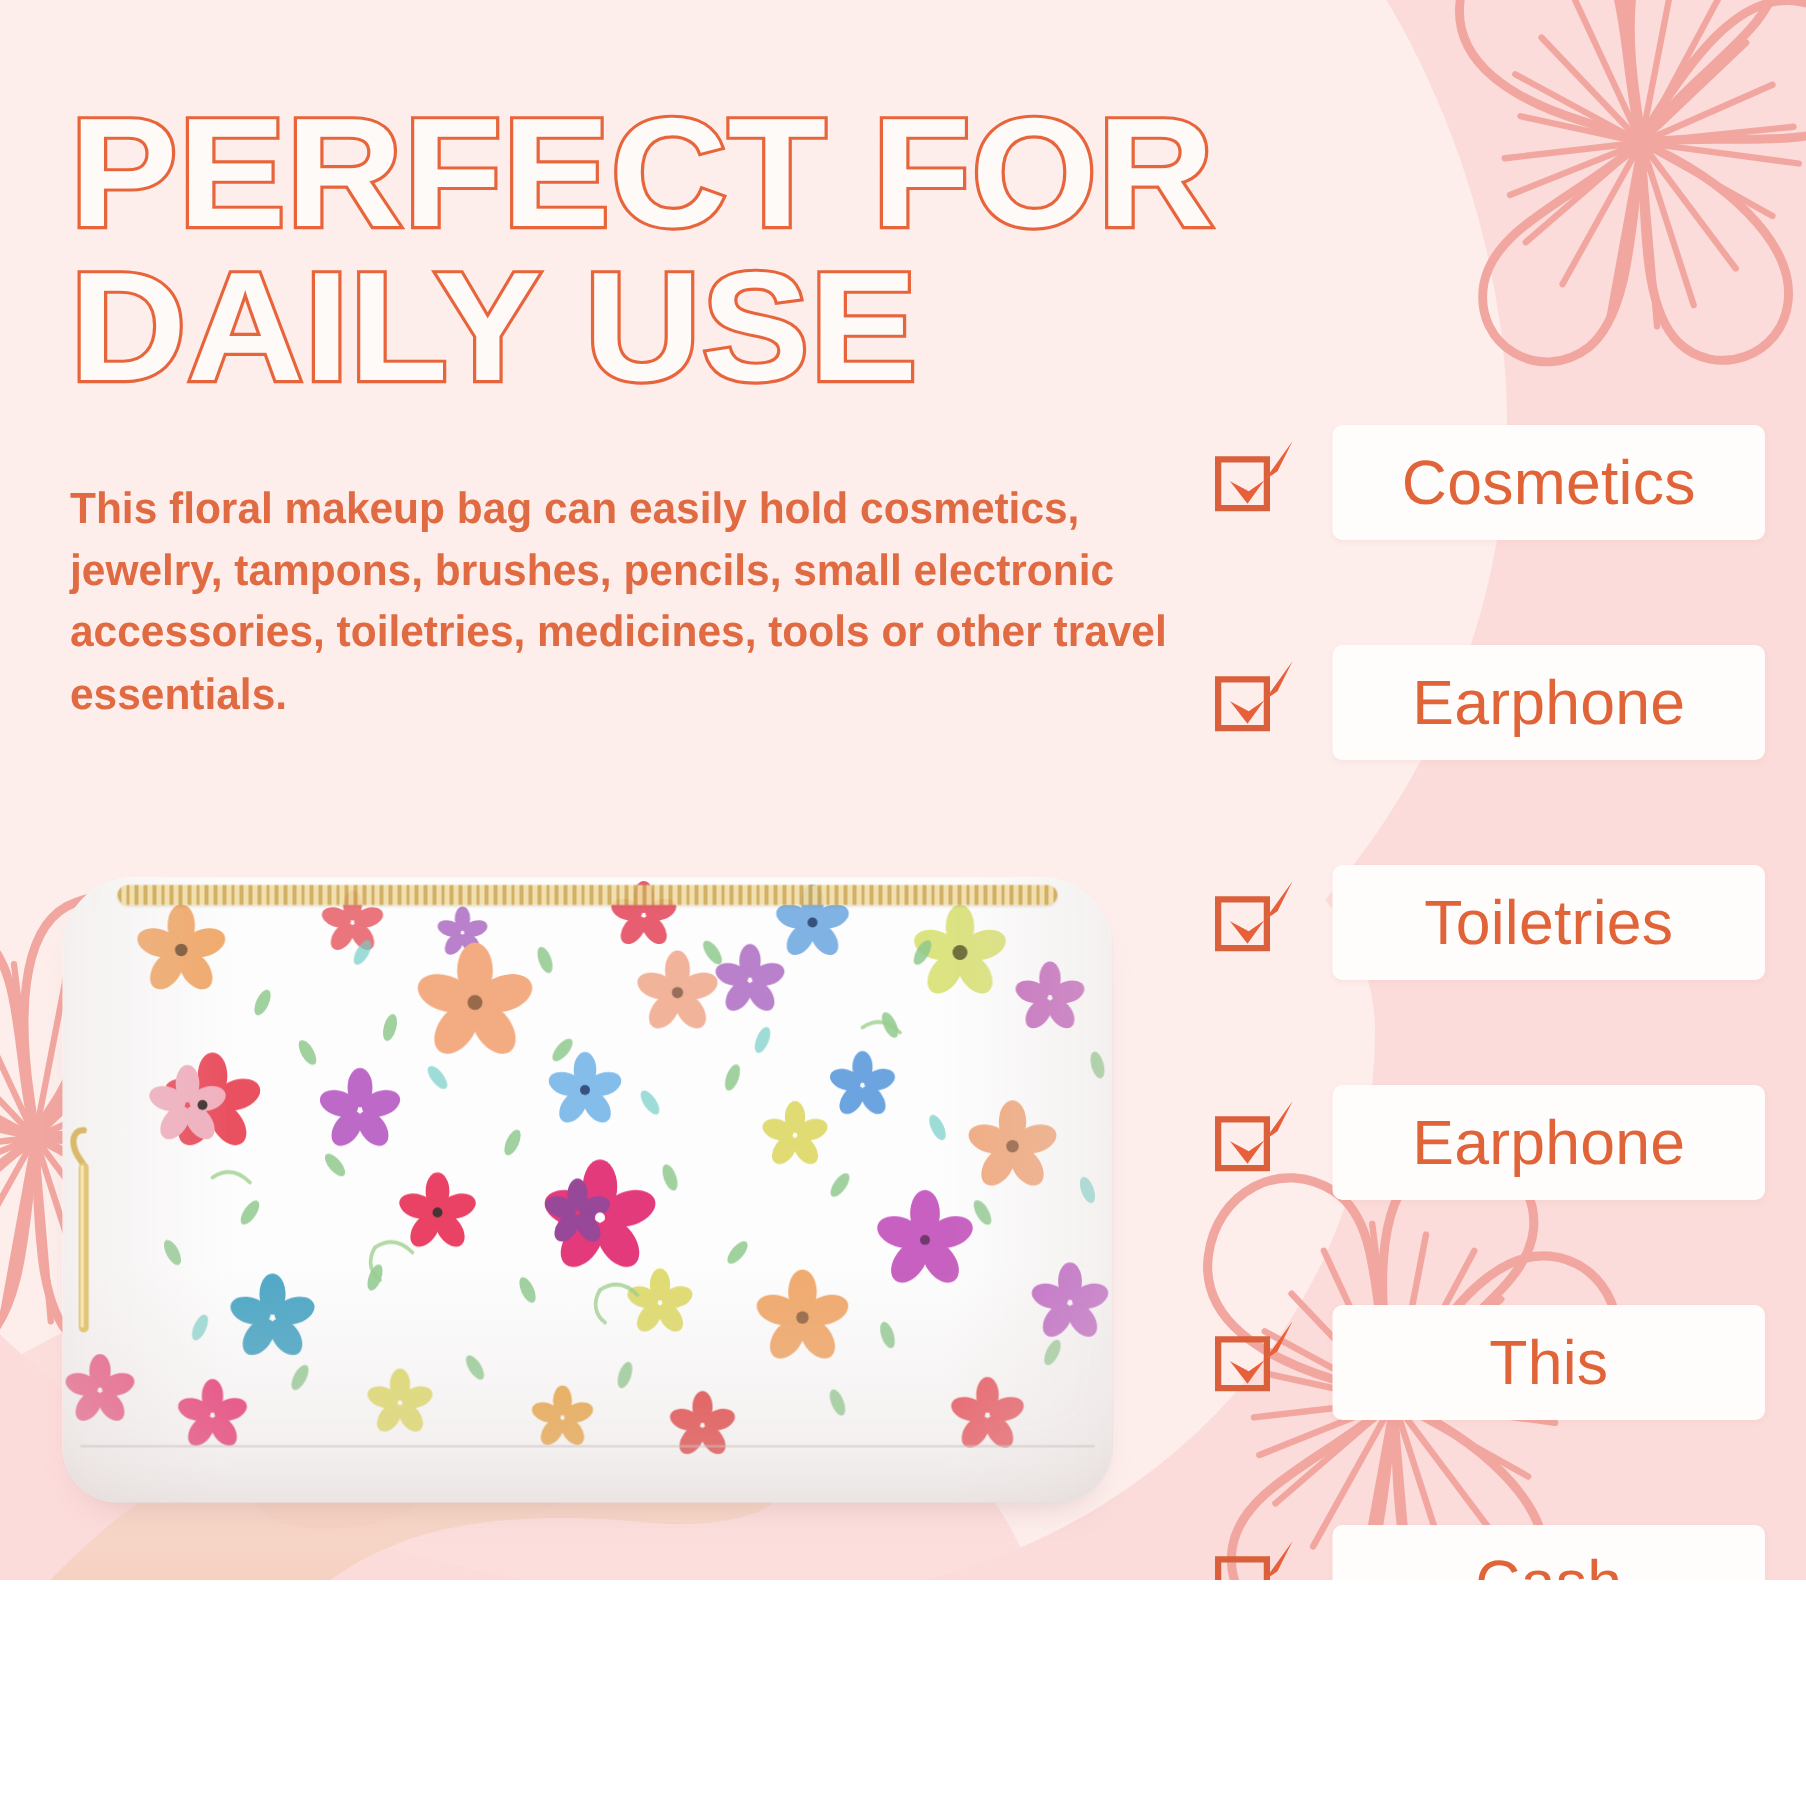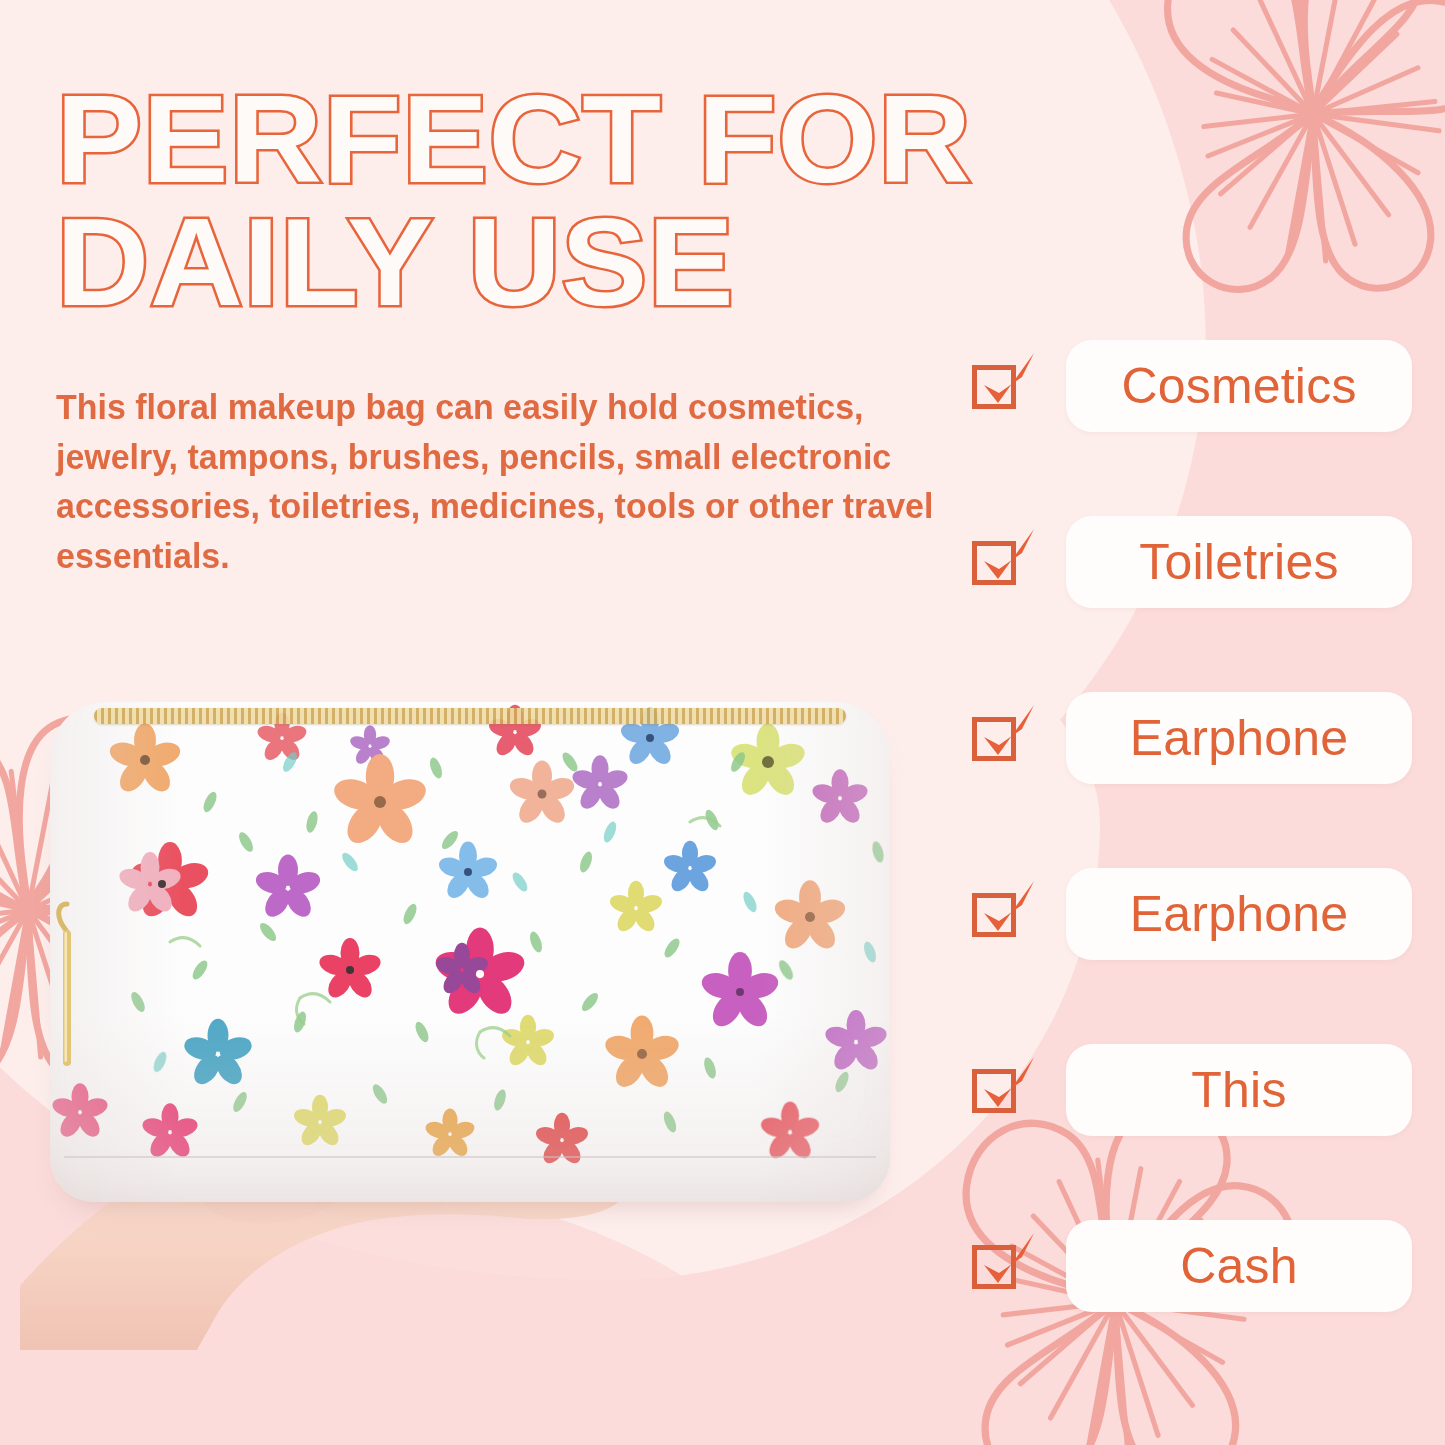--- a/index.html
+++ b/index.html
@@ -3,21 +3,21 @@
 <meta charset="utf-8">
 <style>
   html, body {
     margin: 0;
     padding: 0;
     background: #ffffff;
   }
   #poster {
     position: relative;
     width: 1445px;
-    height: 1445px;
+    height: 1264px;
     overflow: hidden;
     background: #701a75;
     font-family: "Liberation Sans", sans-serif;
   }
 
   
   .bg-base {
     position: absolute;
     inset: 0;
     background: #fbdcda;
@@ -138,21 +138,21 @@
     top: 0;
     width: 66px;
     height: 62px;
     overflow: visible;
   }
   .pill {
     flex: 1 1 auto;
     margin-left: 28px;
     height: 92px;
     background: #fffdfc;
-    border-radius: 26px;
+    border-radius: 8px;
     display: flex;
     align-items: center;
     justify-content: center;
     color: #e06438;
     font-size: 50px;
     font-weight: 400;
     letter-spacing: 0.2px;
     box-shadow: 0 2px 5px rgba(190,120,100,.07);
   }
 
@@ -353,33 +353,33 @@
     </div>
 
     <div class="check-row">
       <div class="checkbox">
         <div class="box"></div>
         <svg viewBox="0 0 66 62">
           <path d="M12 30 L26 48 L62 -2 L50 22 L27 38 Z" fill="#e8603a"></path>
         </svg>
       </div>
       <div class="pill">
-        <span>Toiletries</span>
+        <span>Earphone</span>
       </div>
     </div>
 
     <div class="check-row">
       <div class="checkbox">
         <div class="box"></div>
         <svg viewBox="0 0 66 62">
           <path d="M12 30 L26 48 L62 -2 L50 22 L27 38 Z" fill="#e8603a"></path>
         </svg>
       </div>
       <div class="pill">
-        <span>Earphone</span>
+        <span>Toiletries</span>
       </div>
     </div>
 
     <div class="check-row">
       <div class="checkbox">
         <div class="box"></div>
         <svg viewBox="0 0 66 62">
           <path d="M12 30 L26 48 L62 -2 L50 22 L27 38 Z" fill="#e8603a"></path>
         </svg>
       </div>

